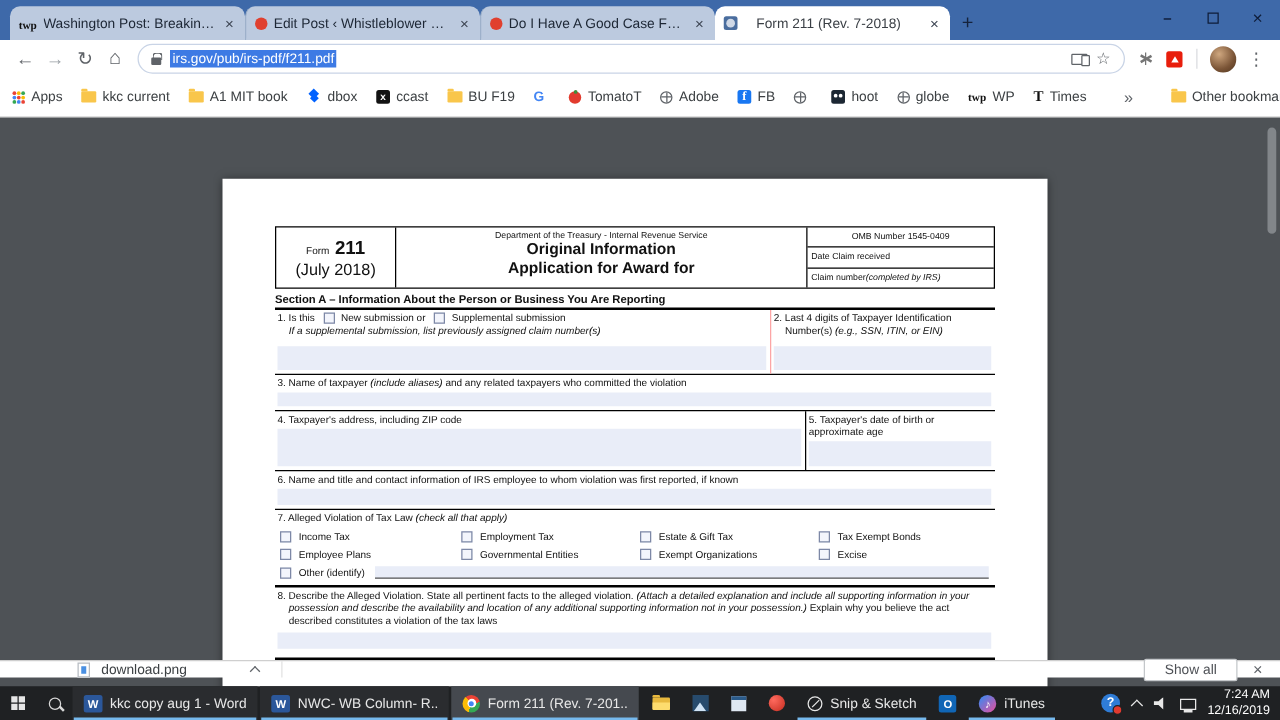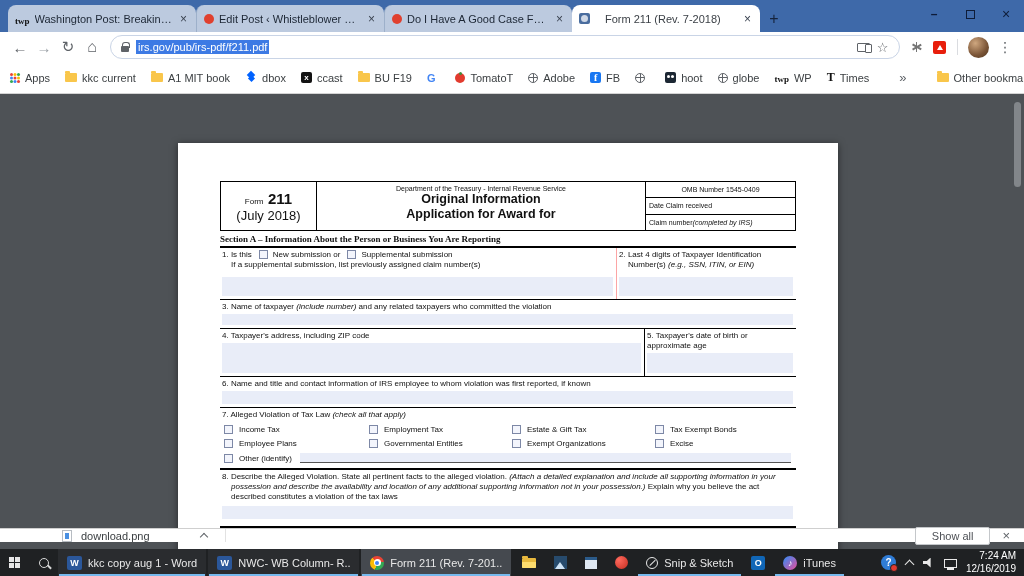--- a/index.html
+++ b/index.html
@@ -91,26 +91,26 @@
   .s-form { font-size:8px; }
   .s-num { font-size:15px; font-weight:bold; }
   .s-date { font-size:13px; }
   .fh-mid { flex:1; text-align:center; padding-top:3px; }
   .s-dept { font-size:7px; }
   .s-title { font-size:12.5px; font-weight:bold; line-height:1.18; }
   .fh-right { width:150px; border-left:1.6px solid #000; display:flex; flex-direction:column; font-size:7px; }
   .fh-cell { flex:1; padding:1px 3px; border-bottom:1px solid #000; display:flex; align-items:center; }
   .fh-cell:last-child { border-bottom:none; }
   .fh-cell.c { justify-content:center; }
-  .fsection { font-size:9px; font-weight:bold; padding:3px 0 2px; border-bottom:2px solid #000;font-family:Liberation Serif, serif; }
+  .fsection { font-size:9px; font-weight:bold; padding:3px 0 2px; border-bottom:2px solid #000; }
   .frow { display:flex; border-bottom:1px solid #000; }
   .frow.thick { border-bottom:2px solid #000; }
   .cell { padding:2px 3px 3px 2px; display:flex; flex-direction:column; }
   .lbl { font-size:8px; line-height:1.25; }
-  .ind { padding-left:9px; }
+  .ind { padding-left:9px;font-style:italic; }
   .hang { padding-left:9px; text-indent:-9px; }
   .cb { display:inline-block; width:9px; height:9px; background:#f3f5fc; border:1px solid #7d88a6; vertical-align:-2px; margin:0 5px 0 7px; flex:none; }
   .field { background:#e9edf8; }
   .r1 { min-height:52px; }
   .q1 { width:397px; border-right:1px solid #fca5a5; }
   .q2 { flex:1;justify-content:center; }
   .q1 .field, .q2 .field { height:19px; margin-top:auto; }
   .r3 { min-height:26px; }
   .r3 .cell { width:100%; }
   .r3 .field { height:11px; margin-top:2px; }
@@ -351,21 +351,21 @@
             <div class="field"></div>
           </div>
           <div class="cell q2">
             <div class="lbl hang"><span>2. Last 4 digits of Taxpayer Identification Number(s) </span><i>(e.g., SSN, ITIN, or EIN)</i></div>
             <div class="field"></div>
           </div>
         </div>
 
         <div class="frow r3">
           <div class="cell">
-            <div class="lbl"><span>3. Name of taxpayer </span><i>(include number)</i><span> and any related taxpayers who committed the violation</span></div>
+            <div class="lbl"><span>3. Name of taxpayer </span><i>(include aliases)</i><span> and any related taxpayers who committed the violation</span></div>
             <div class="field"></div>
           </div>
         </div>
 
         <div class="frow r45">
           <div class="cell q4">
             <div class="lbl">4. Taxpayer's address, including ZIP code</div>
             <div class="field"></div>
           </div>
           <div class="cell q5">

